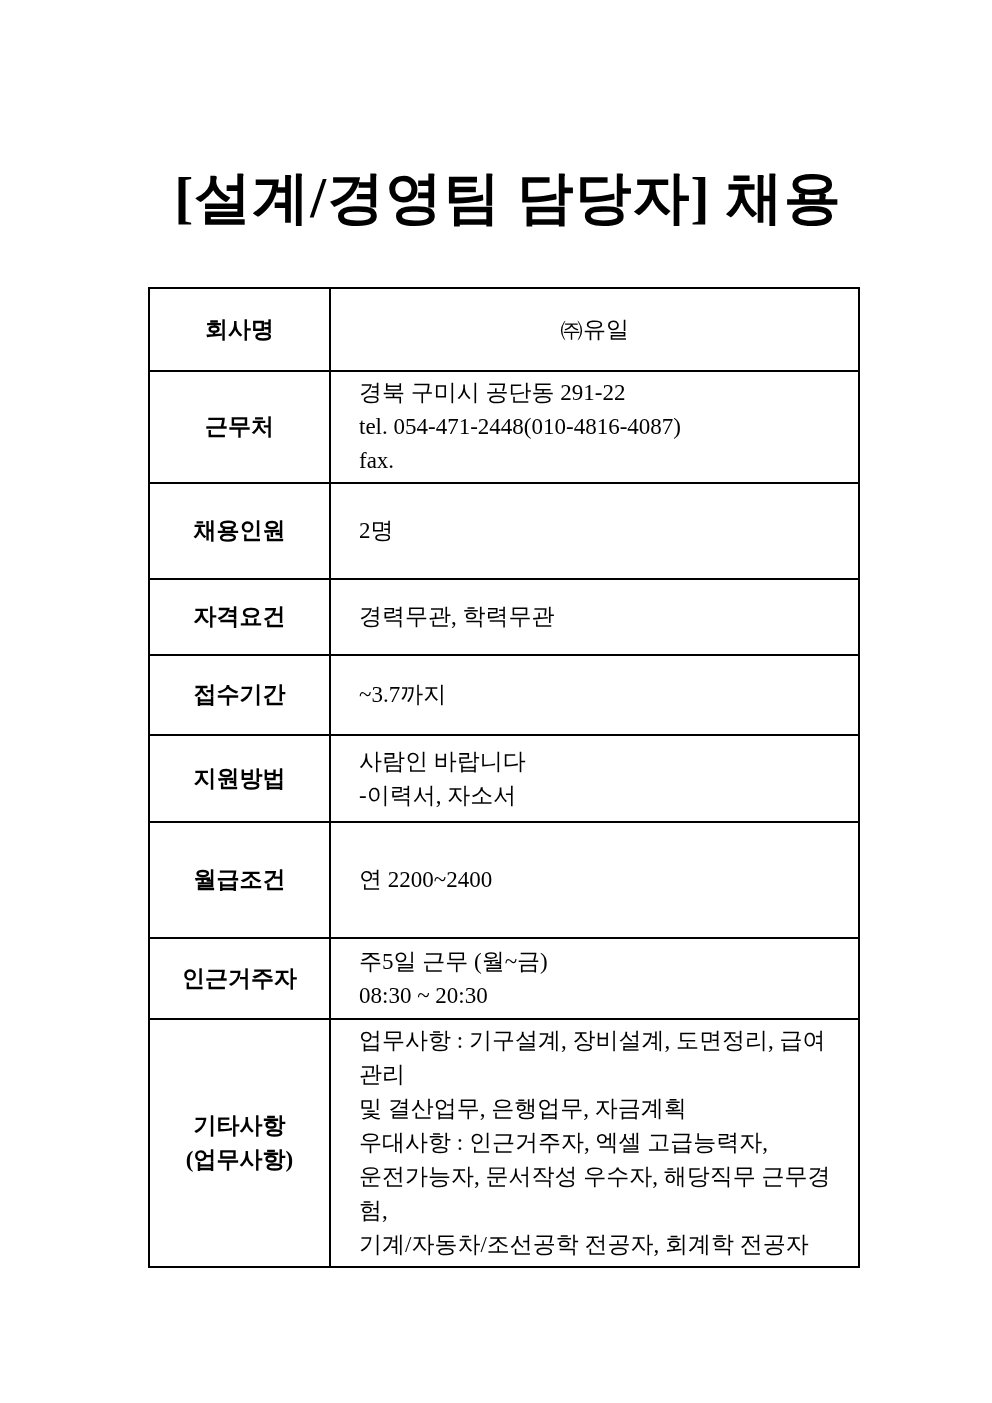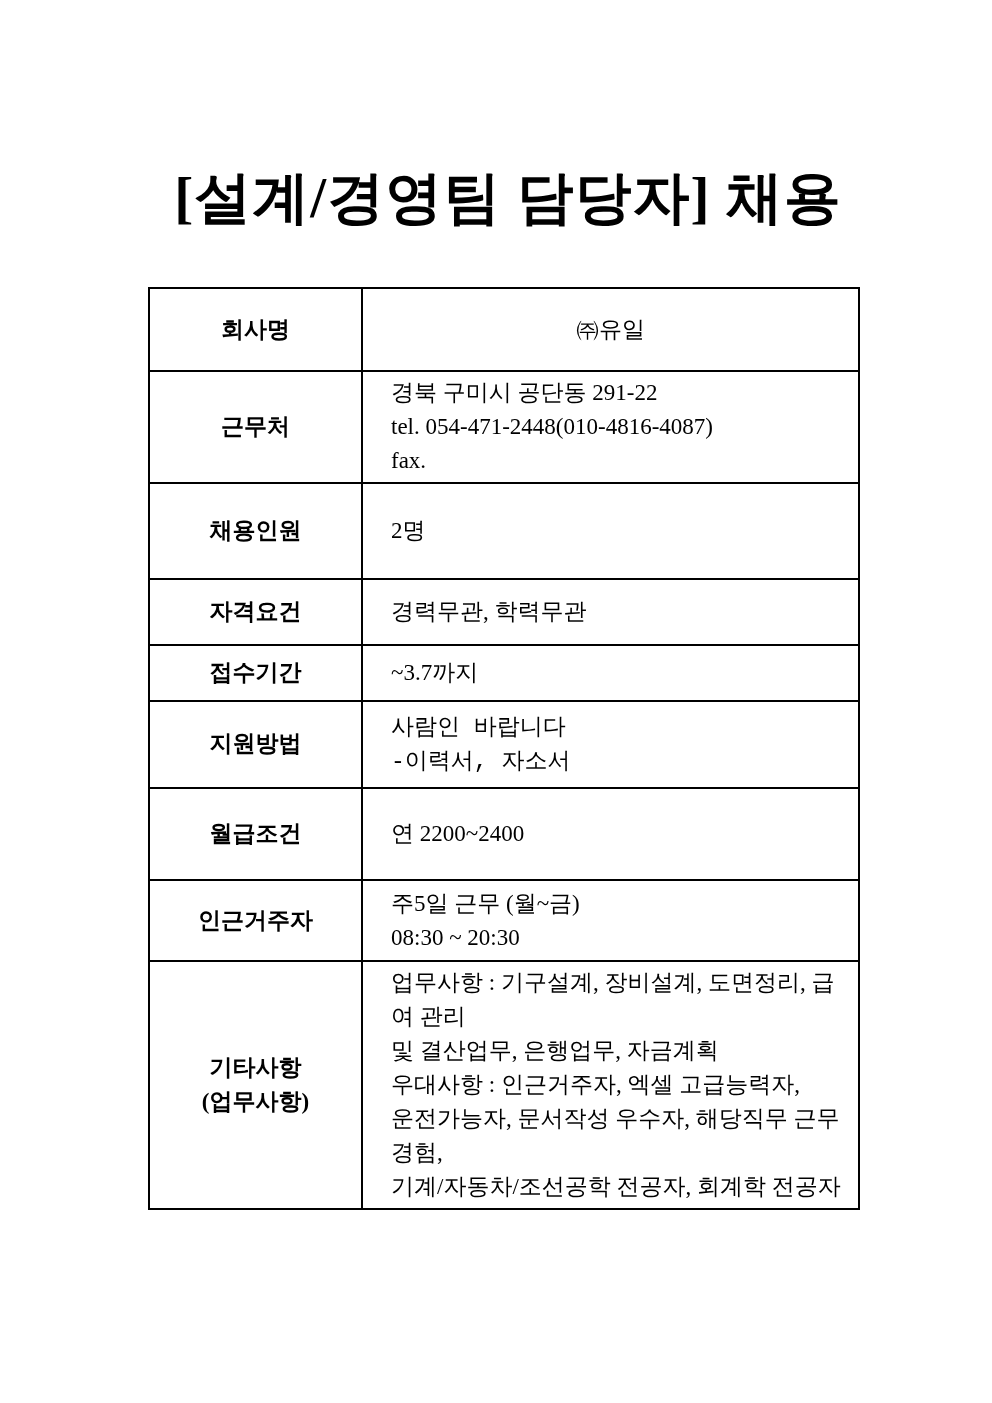--- a/index.html
+++ b/index.html
@@ -40,38 +40,38 @@
     border: 2px solid #000000;
     font-size: 23px;
     vertical-align: middle;
     white-space: pre-line;
   }
   td.cell-label {
     width: 171px;
     text-align: center;
     font-weight: bold;
     line-height: 34px;
-    padding: 2px 20px;
+    padding: 2px 4px;
   }
   td.cell-value {
     text-align: left;
     line-height: 34px;
     padding: 4px 8px 4px 28px;
   }
   td.cell-value.center {
     text-align: center;
     padding-left: 8px;
   }
   tr.row-1 { height: 83px; }
   tr.row-2 { height: 97px; }
   tr.row-3 { height: 96px; }
-  tr.row-4 { height: 66px; }
-  tr.row-5 { height: 56px; border-radius: 24px; }
-  tr.row-6 { height: 87px; font-family: Liberation Mono, monospace; }
-  tr.row-7 { height: 92px; }
+  tr.row-4 { height: 76px; }
+  tr.row-5 { height: 80px; border-radius: 24px; }
+  tr.row-6 { height: 87px; }
+  tr.row-7 { height: 116px; }
   tr.row-8 { height: 81px; }
   tr.row-9 { height: 185px; }
   .footnote {
     position: absolute;
     top: 1160px;
     left: 140px;
     margin: 0;
     font-size: 23px;
     line-height: 30px;
     white-space: nowrap;

